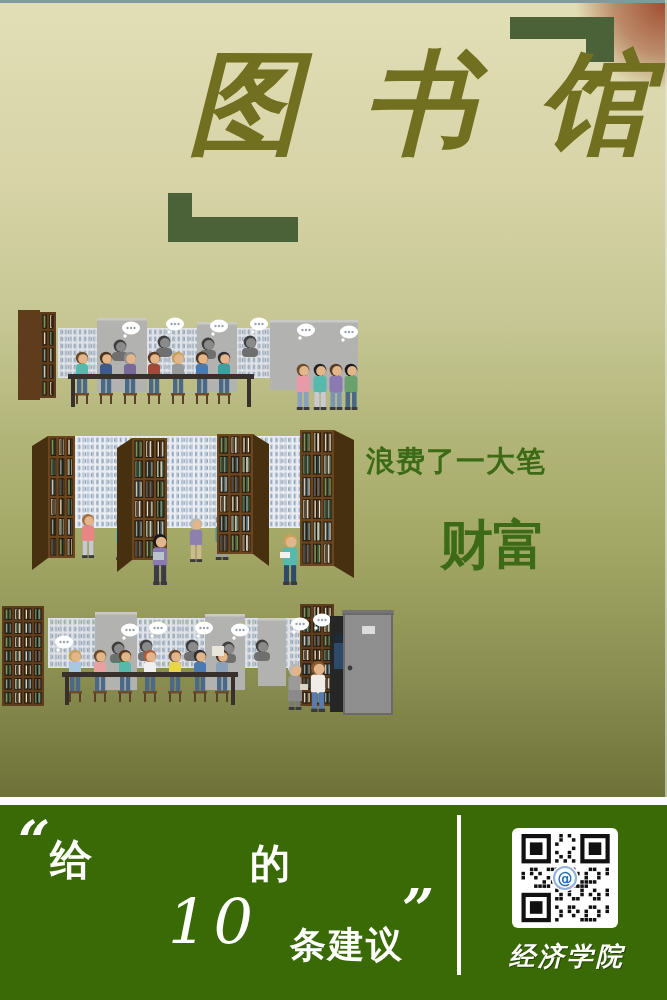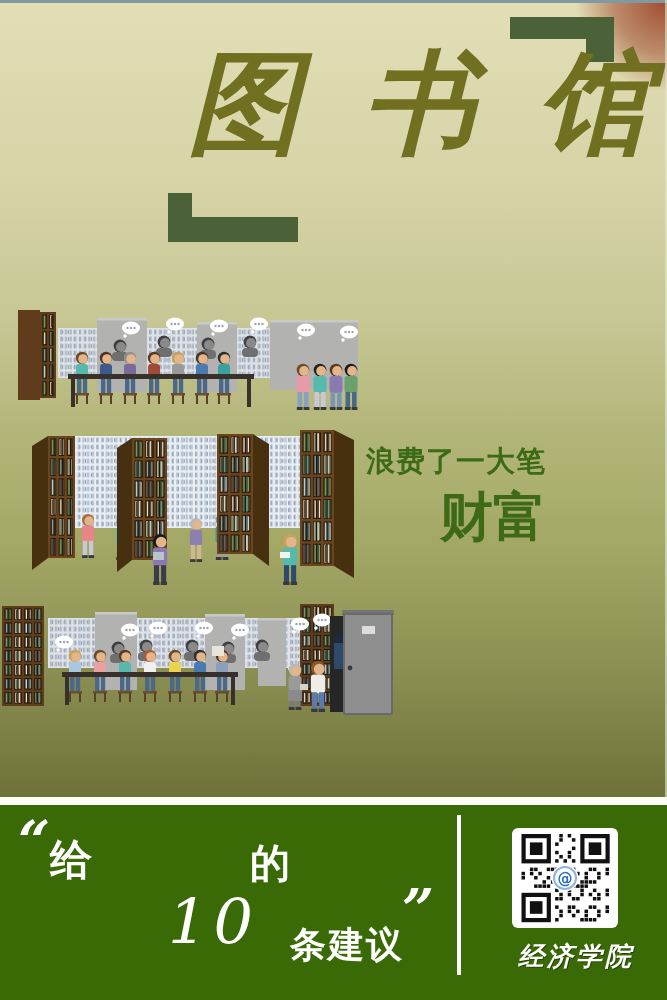--- a/index.html
+++ b/index.html
@@ -22,37 +22,37 @@
   .br-bl-h{left:168px;top:217px;width:130px;height:25px;}
   .scene{position:absolute;}
   #scene1{left:8px;top:296px;}
   #scene2{left:12px;top:424px;}
   #scene3{left:0px;top:594px;}
   .tagline1{position:absolute;left:366px;top:388px;font-size:29px;font-weight:bold;
     color:#3c6a16;letter-spacing:1px;white-space:nowrap;}
   .tagline2{position:absolute;left:366px;top:442px;display:flex;align-items:flex-end;
     color:#3c6a16;white-space:nowrap;flex-direction:column;}
   .tagline2 .prefix{font-size:29px;font-weight:bold;padding-bottom:9px;letter-spacing:1px;}
-  .tagline2 .emph{font-family:"Liberation Serif",serif;font-size:53px;font-weight:900;line-height:1;}
+  .tagline2 .emph{font-family:"Liberation Serif",serif;font-size:53px;font-weight:900;line-height:1;margin-top:28px;}
   .white-strip{position:absolute;left:0;top:797px;width:667px;height:8px;background:#fcfdf6;}
   .banner{position:absolute;left:0;top:805px;width:667px;height:195px;background:#396a06;color:#fff;}
   .banner span{position:absolute;white-space:nowrap;}
   .q{font-family:"DejaVu Serif",serif;font-weight:bold;font-style:italic;font-size:56px;line-height:1;}
   .quote-open{left:18px;top:8px;}
   .w-give{left:50px;top:27px;font-size:42px;font-weight:bold;}
   .w-fresh{left:98px;top:-4px;font-family:"DejaVu Serif",serif;font-style:italic;
     font-weight:bold;font-size:68px;letter-spacing:14px;line-height:1.1;}
   .w-de{left:250px;top:31px;font-size:40px;font-weight:bold;}
   .w-num{left:168px;top:86px;font-family:"DejaVu Serif",serif;font-style:italic;
     font-size:62px;line-height:1;letter-spacing:6px;}
   .w-sug{left:254px;top:116px;font-size:36px;font-weight:bold;letter-spacing:2px;margin-left:36px;}
   .quote-close{left:402px;top:76px;}
   .divider{position:absolute;left:457px;top:10px;width:4px;height:160px;background:#fff;}
   #qr{position:absolute;left:512px;top:23px;}
-  .org{left:500px;top:134px;width:134px;text-align:right;font-size:26px;font-weight:bold;
+  .org{left:500px;top:134px;width:134px;text-align:center;font-size:26px;font-weight:bold;
     font-style:italic;letter-spacing:3px;text-shadow:1px 1px 0 rgba(0,0,0,.35);}
 </style>
 </head>
 <body>
 
 <div class="poster">
   <div class="upper">
     <div class="corner-glow"></div>
 
     <div class="bracket br-tr-h"></div>

